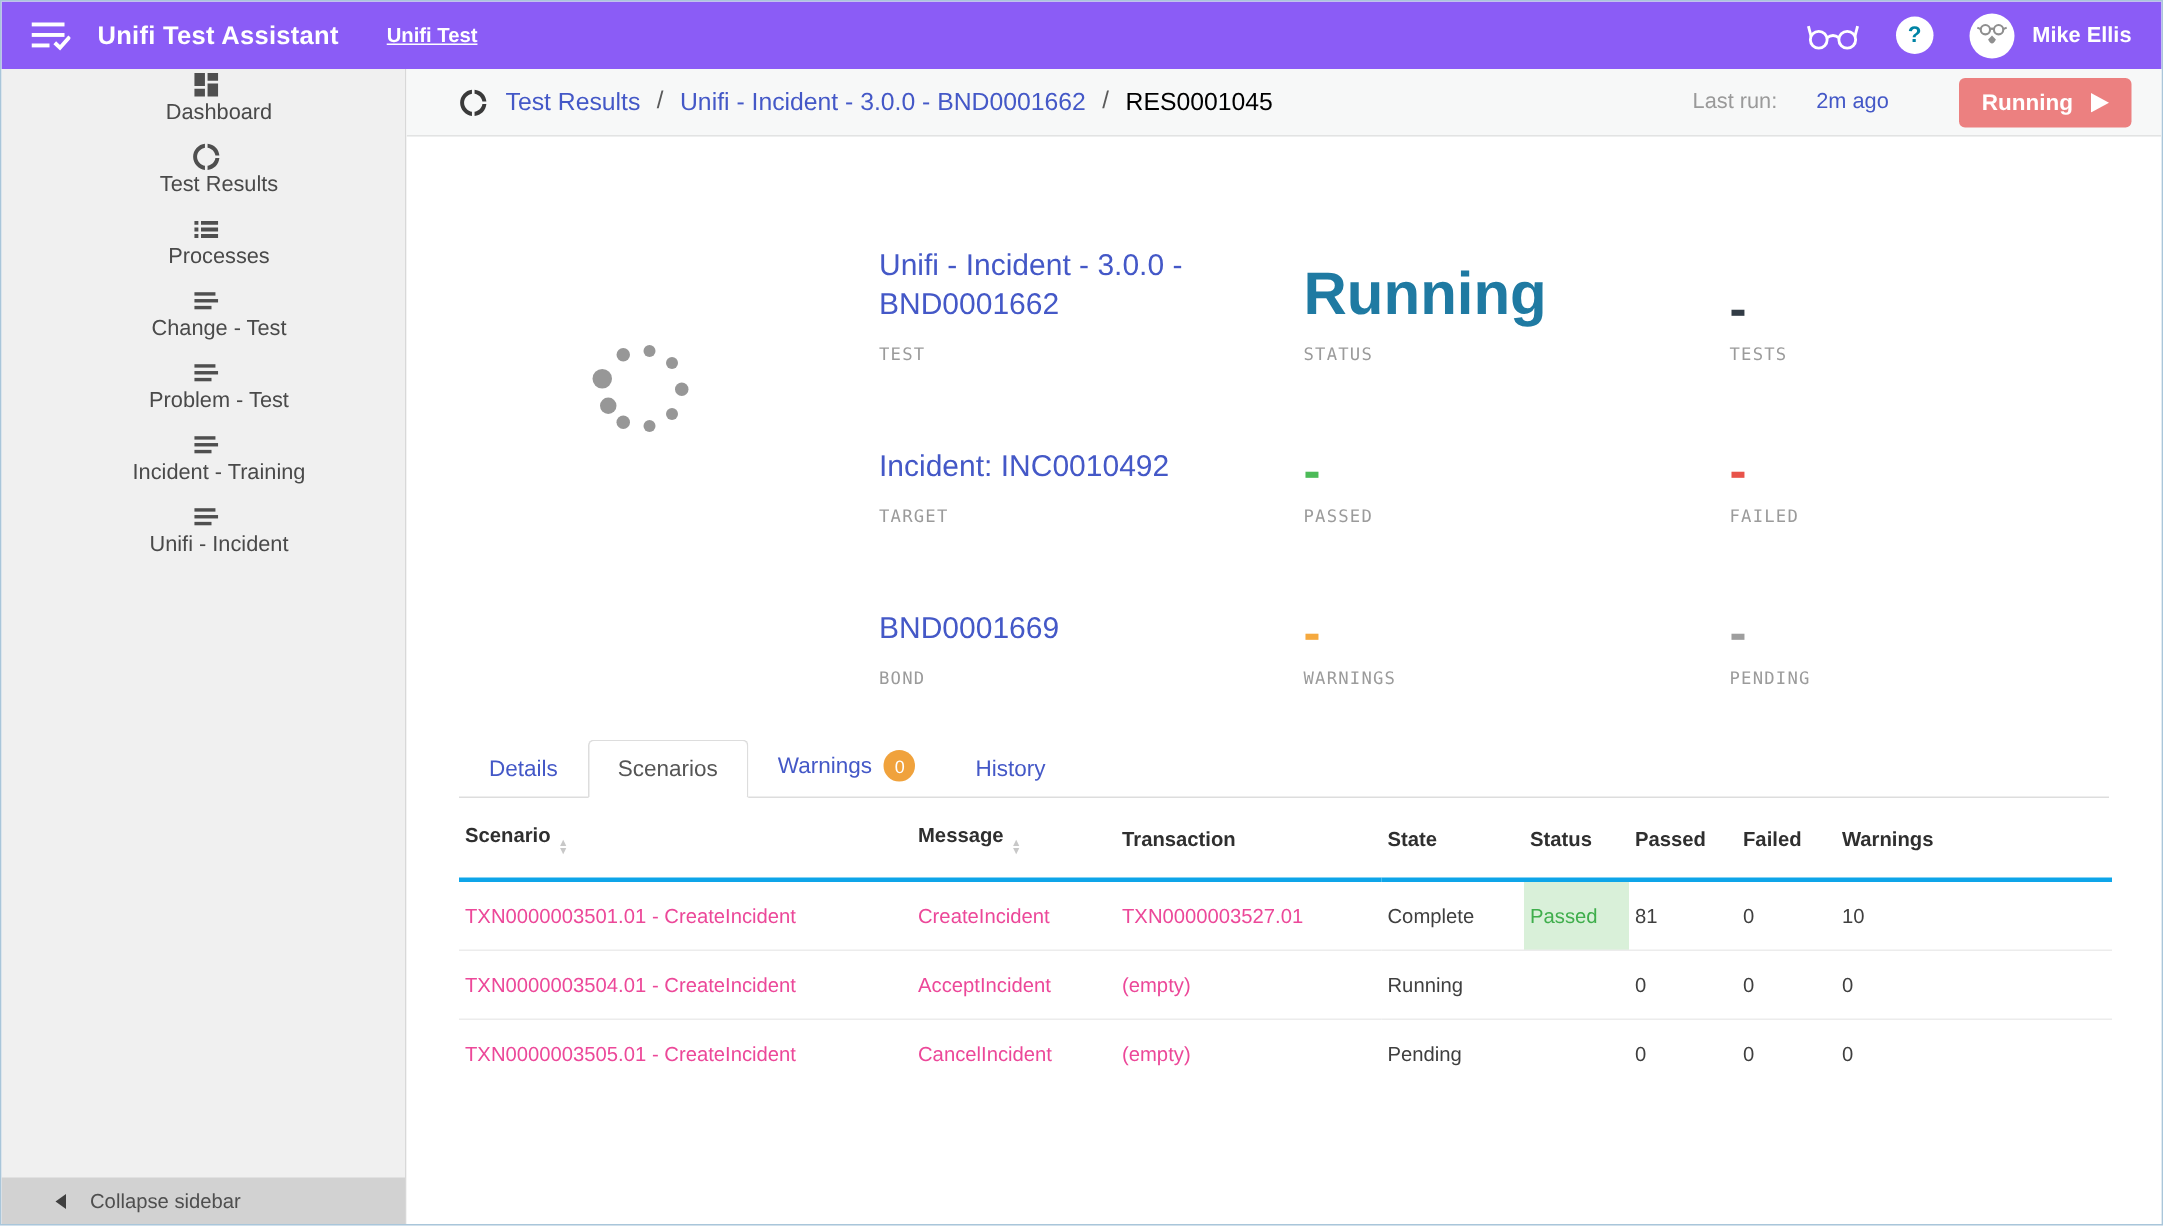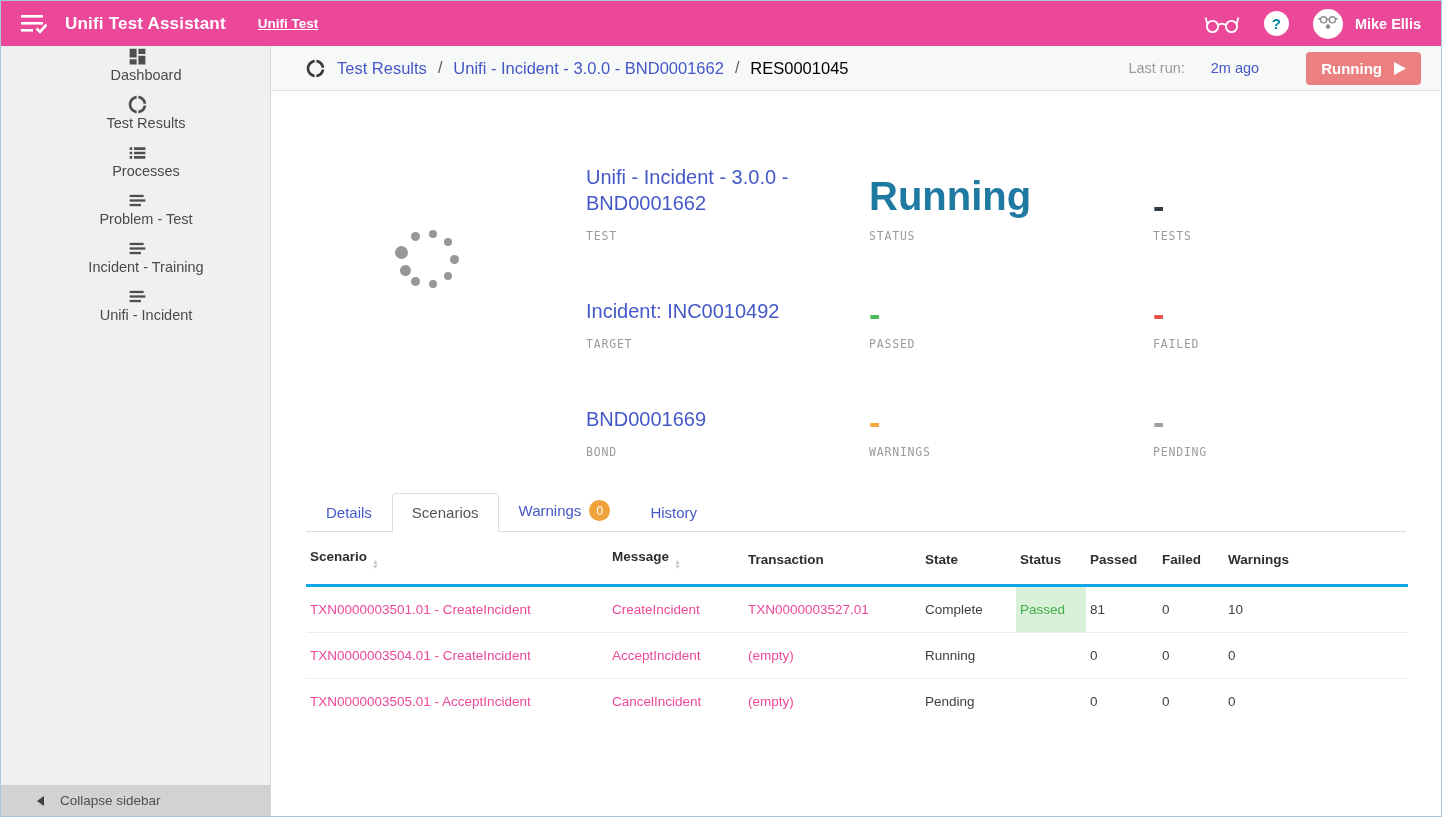--- a/index.html
+++ b/index.html
@@ -1,21 +1,21 @@
 <!DOCTYPE html>
 <html><head>
 <meta charset="utf-8">
 <style>
   * { margin:0; padding:0; box-sizing:border-box; }
   body { font-family:"Liberation Sans", sans-serif; background:#e8eef2; }
   .app { width:1442px; height:817px; position:relative; background:#fff;
          border:1px solid #a9c6da; overflow:hidden; }
 
   
-  .topbar { position:absolute; top:0; left:0; right:0; height:45px; background:#ec4899;
+  .topbar { position:absolute; top:0; left:0; right:0; height:45px; background:#8b5cf6;
             display:flex; align-items:center; padding:0 20px; color:#fff; }
   .menu-icon { width:26px; height:20px; display:inline-flex; cursor:pointer; }
   .app-title { font-size:17px; font-weight:bold; margin-left:18px; letter-spacing:.2px; }
   .workspace { font-size:13.5px; font-weight:bold; margin-left:32px; cursor:pointer;text-decoration:underline; }
   .topbar-right { margin-left:auto; display:flex; align-items:center; gap:24px; }
   .glasses-icon { width:36px; height:20px; cursor:pointer; }
   .help-icon { width:25px; height:25px; border-radius:50%; background:#fff; color:#0084a5;
                font-weight:bold; font-size:15px; display:flex; align-items:center;
                justify-content:center; cursor:pointer; }
   .avatar { width:30px; height:30px; border-radius:50%; background:#fff; display:flex;
@@ -151,20 +151,30 @@
       </span>
       <span>Test Results</span>
     </div>
     <div class="side-item">
       <span class="side-icon">
         <svg viewBox="0 0 24 24" width="21" height="21">
             <path d="M3 9h3V6H3v3zm0 5h3v-3H3v3zm0 5h3v-3H3v3zm5-5h13v-3H8v3zm0 5h13v-3H8v3zM8 6v3h13V6H8z"></path>
           </svg>
       </span>
       <span>Processes</span>
+    </div>
+    <div class="side-item">
+      <span class="side-icon">
+        <svg viewBox="0 0 24 24" width="21" height="21">
+            <rect x="3" y="5.5" width="16" height="2.6"></rect>
+            <rect x="3" y="10.7" width="18" height="2.6"></rect>
+            <rect x="3" y="15.9" width="13" height="2.6"></rect>
+          </svg>
+      </span>
+      <span>Change - Test</span>
     </div>
     <div class="side-item">
       <span class="side-icon">
         <svg viewBox="0 0 24 24" width="21" height="21">
             <rect x="3" y="5.5" width="16" height="2.6"></rect>
             <rect x="3" y="10.7" width="18" height="2.6"></rect>
             <rect x="3" y="15.9" width="13" height="2.6"></rect>
           </svg>
       </span>
       <span>Problem - Test</span>
@@ -332,21 +342,21 @@
           <td><span class="lnk">TXN0000003504.01 - CreateIncident</span></td>
           <td><span class="lnk">AcceptIncident</span></td>
           <td><span class="lnk">(empty)</span></td>
           <td>Running</td>
           <td></td>
           <td>0</td>
           <td>0</td>
           <td>0</td>
         </tr>
         <tr>
-          <td><span class="lnk">TXN0000003505.01 - AcceptIncident</span></td>
+          <td><span class="lnk">TXN0000003505.01 - CreateIncident</span></td>
           <td><span class="lnk">CancelIncident</span></td>
           <td><span class="lnk">(empty)</span></td>
           <td>Pending</td>
           <td></td>
           <td>0</td>
           <td>0</td>
           <td>0</td>
         </tr>
       </tbody>
     </table>

